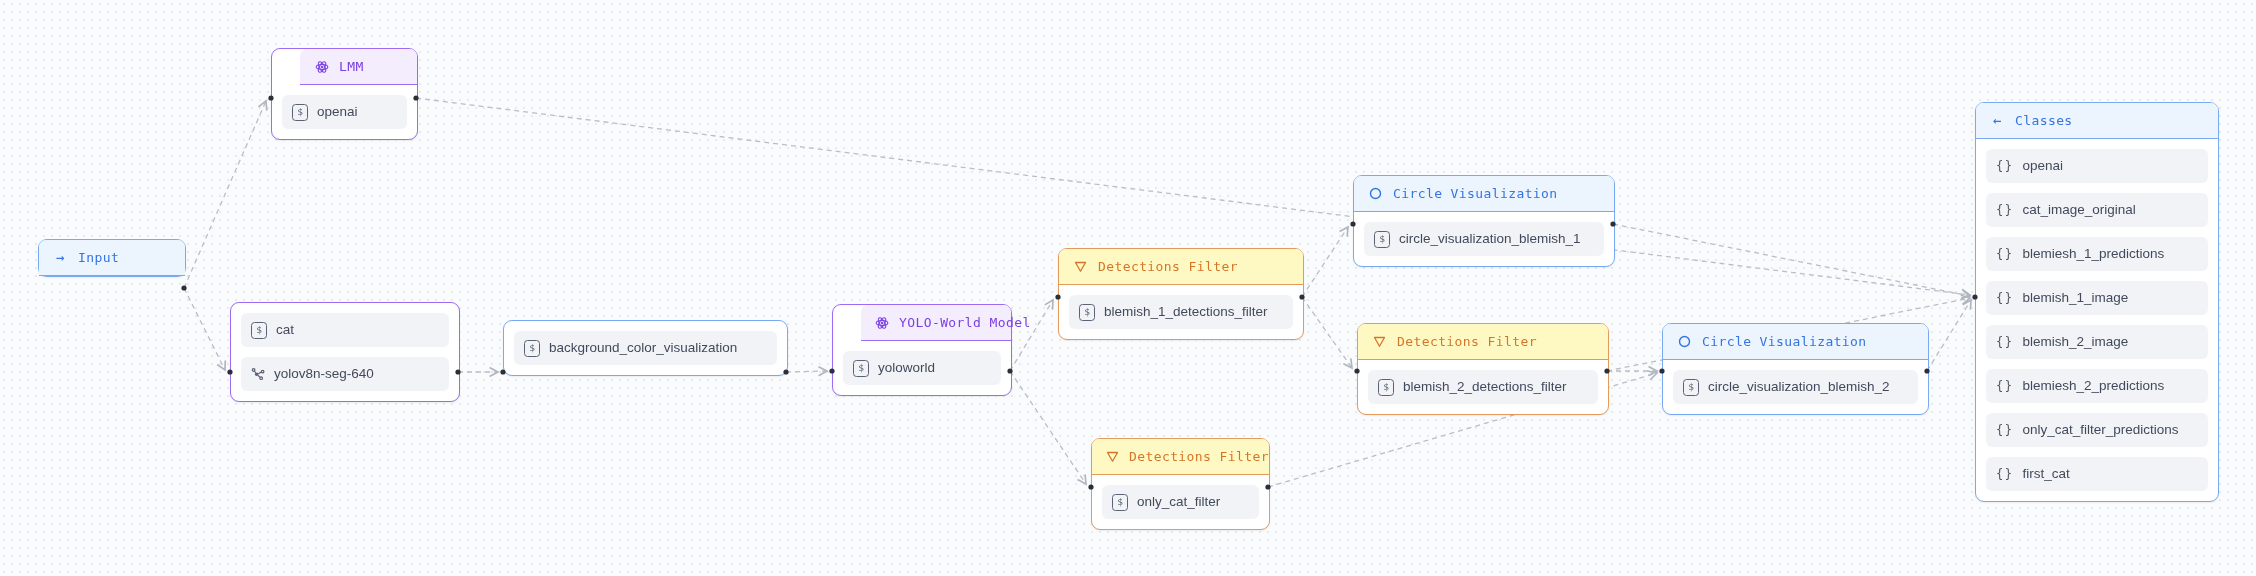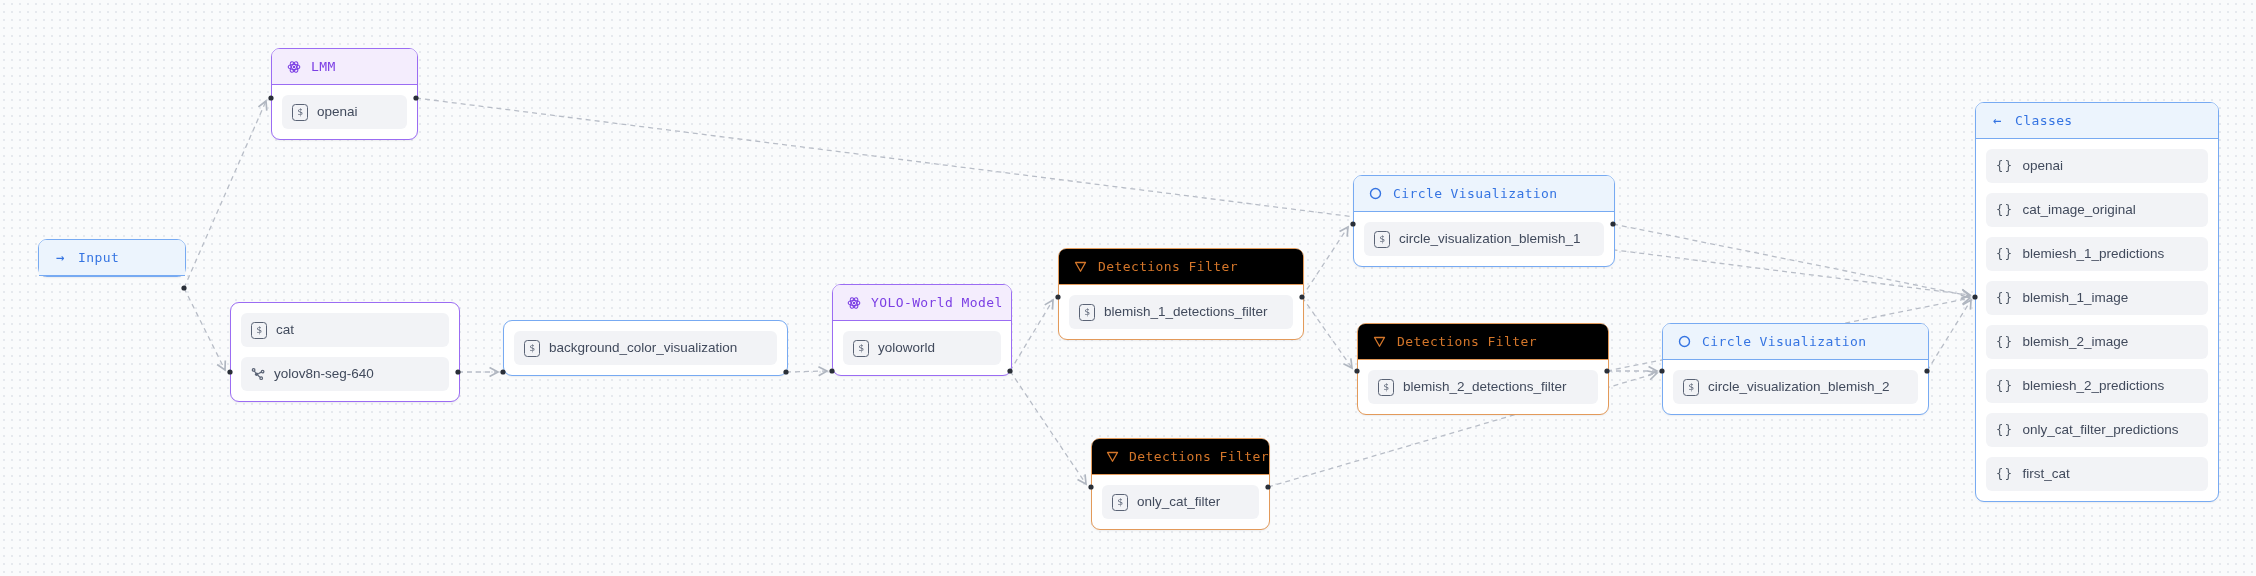--- a/index.html
+++ b/index.html
@@ -25,23 +25,23 @@
   }
   .node .bd{padding:10px;display:flex;flex-direction:column;gap:10px;}
   .item{
     display:flex;align-items:center;gap:9px;
     background:#f2f3f6;border-radius:6px;padding:8px 10px;
     font-size:13.5px;color:#414a5c;white-space:nowrap;line-height:18px;
   }
   .blue{border-color:#77aaf2;}
   .blue .hd{background:#ecf4fd;border-bottom-color:#77aaf2;color:#3574e2;}
   .purple{border-color:#9b6cf3;}
-  .purple .hd{background:#f4edfd;border-bottom-color:#9b6cf3;color:#7c3fe4;}
+  .purple .hd{background:#f4edfd;border-bottom-color:#9b6cf3;color:#7c3fe4;margin-left:28px;}
   .orange{border-color:#e39a5a;}
-  .orange .hd{background:#000000;border-bottom-color:#e39a5a;color:#d4762a;}
+  .orange .hd{background:#fef9c3;border-bottom-color:#e39a5a;color:#d4762a;}
   .hicon{display:inline-flex;align-items:center;justify-content:center;width:15px;}
   .harrow{font-size:14px;line-height:13px;}
   .sq{
     display:inline-flex;align-items:center;justify-content:center;
     width:14px;height:15px;border:1.2px solid #5a6375;border-radius:3.5px;
     font-family:"DejaVu Sans Mono",monospace;font-size:9.5px;color:#5a6375;flex:none;
   }
   .br{
     font-family:"DejaVu Sans Mono",monospace;font-size:12px;color:#4b5563;
     letter-spacing:1.5px;flex:none;
@@ -129,21 +129,21 @@
 
   <div class="node blue" style="left:503px;top:320px;width:283px">
     <div class="bd">
       <div class="item">
         <span class="sq">$</span>
         <span>background_color_visualization</span>
       </div>
     </div>
   </div>
 
-  <div class="node purple" style="left:832px;top:284px;width:178px">
+  <div class="node purple" style="left:832px;top:304px;width:178px">
     <div class="hd">
       <span class="hicon">
         <svg width="14" height="14" viewBox="0 0 14 14">
             <g fill="none" stroke="currentColor" stroke-width="1.1">
               <ellipse cx="7" cy="7" rx="5.8" ry="2.5"></ellipse>
               <ellipse cx="7" cy="7" rx="5.8" ry="2.5" transform="rotate(60 7 7)"></ellipse>
               <ellipse cx="7" cy="7" rx="5.8" ry="2.5" transform="rotate(120 7 7)"></ellipse>
             </g>
             <circle cx="7" cy="7" r="1.2" fill="currentColor"></circle>
           </svg>

